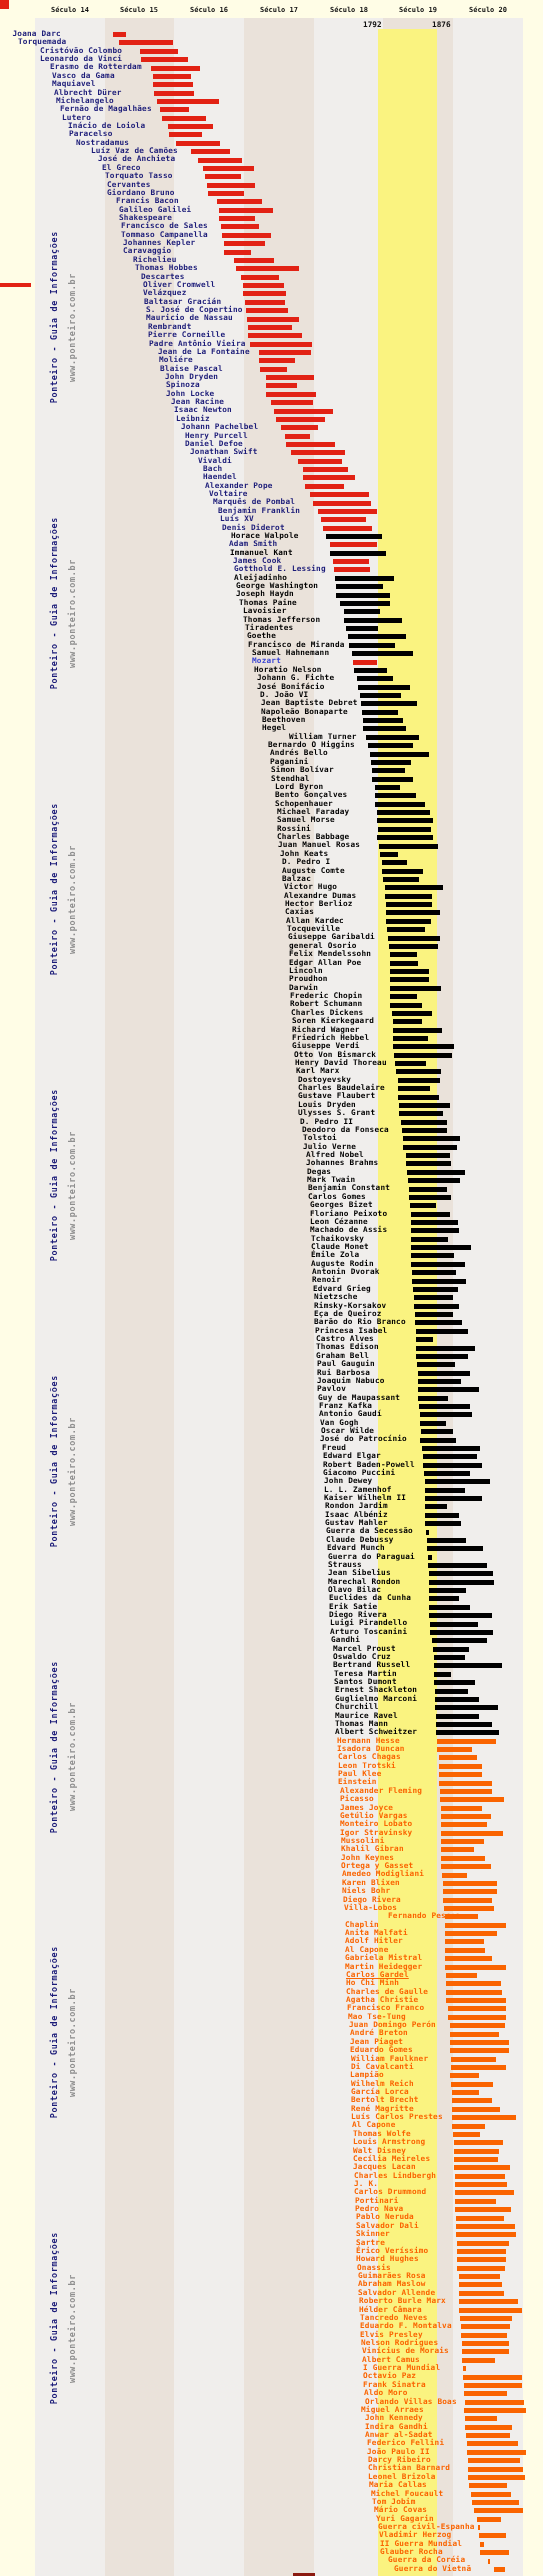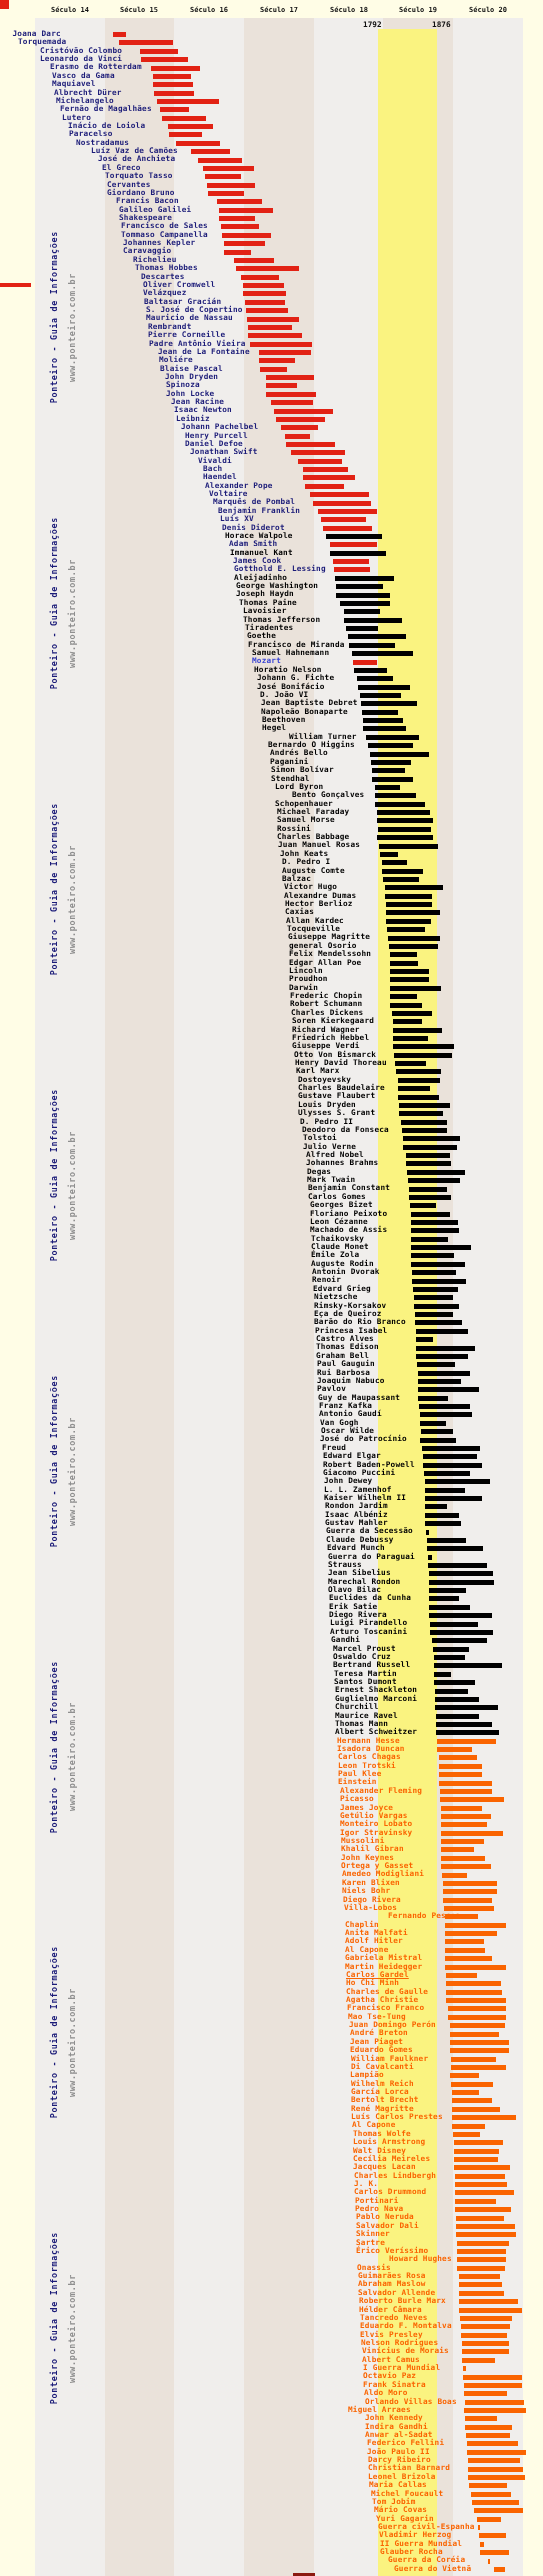--- a/index.html
+++ b/index.html
@@ -192,21 +192,21 @@
       <div class="row-label" style="left: 209px; top: 490px; color: rgb(27, 27, 120);">Voltaire</div>
       <div class="bar" style="left: 310px; width: 59px; top: 492px; background: rgb(226, 34, 20);"></div>
       <div class="row-label" style="left: 213px; top: 498px; color: rgb(27, 27, 120);">Marquês de Pombal</div>
       <div class="bar" style="left: 313px; width: 58px; top: 501px; background: rgb(226, 34, 20);"></div>
       <div class="row-label" style="left: 218px; top: 507px; color: rgb(27, 27, 120);">Benjamin Franklin</div>
       <div class="bar" style="left: 318px; width: 59px; top: 509px; background: rgb(226, 34, 20);"></div>
       <div class="row-label" style="left: 220px; top: 515px; color: rgb(27, 27, 120);">Luís XV</div>
       <div class="bar" style="left: 321px; width: 45px; top: 517px; background: rgb(226, 34, 20);"></div>
       <div class="row-label" style="left: 222px; top: 524px; color: rgb(27, 27, 120);">Denis Diderot</div>
       <div class="bar" style="left: 323px; width: 49px; top: 526px; background: rgb(226, 34, 20);"></div>
-      <div class="row-label" style="left: 225px; top: 532px; color: rgb(0, 0, 0);">Horace Walpole</div>
+      <div class="row-label" style="left: 231px; top: 532px; color: rgb(0, 0, 0);">Horace Walpole</div>
       <div class="bar" style="left: 326px; width: 56px; top: 534px; background: rgb(0, 0, 0);"></div>
       <div class="row-label" style="left: 229px; top: 540px; color: rgb(27, 27, 120);">Adam Smith</div>
       <div class="bar" style="left: 330px; width: 47px; top: 542px; background: rgb(226, 34, 20);"></div>
       <div class="row-label" style="left: 230px; top: 549px; color: rgb(0, 0, 0);">Immanuel Kant</div>
       <div class="bar" style="left: 330px; width: 56px; top: 551px; background: rgb(0, 0, 0);"></div>
       <div class="row-label" style="left: 233px; top: 557px; color: rgb(27, 27, 120);">James Cook</div>
       <div class="bar" style="left: 333px; width: 36px; top: 559px; background: rgb(226, 34, 20);"></div>
       <div class="row-label" style="left: 234px; top: 565px; color: rgb(27, 27, 120);">Gotthold E. Lessing</div>
       <div class="bar" style="left: 334px; width: 36px; top: 567px; background: rgb(226, 34, 20);"></div>
       <div class="row-label" style="left: 234px; top: 574px; color: rgb(0, 0, 0);">Aleijadinho</div>
@@ -254,21 +254,21 @@
       <div class="row-label" style="left: 270px; top: 749px; color: rgb(0, 0, 0);">Andrés Bello</div>
       <div class="bar" style="left: 370px; width: 59px; top: 752px; background: rgb(0, 0, 0);"></div>
       <div class="row-label" style="left: 270px; top: 758px; color: rgb(0, 0, 0);">Paganini</div>
       <div class="bar" style="left: 371px; width: 40px; top: 760px; background: rgb(0, 0, 0);"></div>
       <div class="row-label" style="left: 271px; top: 766px; color: rgb(0, 0, 0);">Simon Bolívar</div>
       <div class="bar" style="left: 372px; width: 33px; top: 768px; background: rgb(0, 0, 0);"></div>
       <div class="row-label" style="left: 271px; top: 775px; color: rgb(0, 0, 0);">Stendhal</div>
       <div class="bar" style="left: 372px; width: 41px; top: 777px; background: rgb(0, 0, 0);"></div>
       <div class="row-label" style="left: 275px; top: 783px; color: rgb(0, 0, 0);">Lord Byron</div>
       <div class="bar" style="left: 375px; width: 25px; top: 785px; background: rgb(0, 0, 0);"></div>
-      <div class="row-label" style="left: 292px; top: 791px; color: rgb(0, 0, 0);">Bento Gonçalves</div>
+      <div class="row-label" style="left: 275px; top: 791px; color: rgb(0, 0, 0);">Bento Gonçalves</div>
       <div class="bar" style="left: 375px; width: 41px; top: 793px; background: rgb(0, 0, 0);"></div>
       <div class="row-label" style="left: 275px; top: 800px; color: rgb(0, 0, 0);">Schopenhauer</div>
       <div class="bar" style="left: 375px; width: 50px; top: 802px; background: rgb(0, 0, 0);"></div>
       <div class="row-label" style="left: 277px; top: 808px; color: rgb(0, 0, 0);">Michael Faraday</div>
       <div class="bar" style="left: 377px; width: 53px; top: 810px; background: rgb(0, 0, 0);"></div>
       <div class="row-label" style="left: 277px; top: 816px; color: rgb(0, 0, 0);">Samuel Morse</div>
       <div class="bar" style="left: 377px; width: 56px; top: 818px; background: rgb(0, 0, 0);"></div>
       <div class="row-label" style="left: 277px; top: 825px; color: rgb(0, 0, 0);">Rossini</div>
       <div class="bar" style="left: 378px; width: 53px; top: 827px; background: rgb(0, 0, 0);"></div>
       <div class="row-label" style="left: 277px; top: 833px; color: rgb(0, 0, 0);">Charles Babbage</div>
@@ -288,21 +288,21 @@
       <div class="row-label" style="left: 284px; top: 892px; color: rgb(0, 0, 0);">Alexandre Dumas</div>
       <div class="bar" style="left: 385px; width: 47px; top: 894px; background: rgb(0, 0, 0);"></div>
       <div class="row-label" style="left: 285px; top: 900px; color: rgb(0, 0, 0);">Hector Berlioz</div>
       <div class="bar" style="left: 386px; width: 46px; top: 902px; background: rgb(0, 0, 0);"></div>
       <div class="row-label" style="left: 285px; top: 908px; color: rgb(0, 0, 0);">Caxias</div>
       <div class="bar" style="left: 386px; width: 54px; top: 910px; background: rgb(0, 0, 0);"></div>
       <div class="row-label" style="left: 286px; top: 917px; color: rgb(0, 0, 0);">Allan Kardec</div>
       <div class="bar" style="left: 386px; width: 45px; top: 919px; background: rgb(0, 0, 0);"></div>
       <div class="row-label" style="left: 287px; top: 925px; color: rgb(0, 0, 0);">Tocqueville</div>
       <div class="bar" style="left: 387px; width: 38px; top: 927px; background: rgb(0, 0, 0);"></div>
-      <div class="row-label" style="left: 288px; top: 933px; color: rgb(0, 0, 0);">Giuseppe Magritte</div>
+      <div class="row-label" style="left: 288px; top: 933px; color: rgb(0, 0, 0);">Giuseppe Garibaldi</div>
       <div class="bar" style="left: 388px; width: 52px; top: 936px; background: rgb(0, 0, 0);"></div>
       <div class="row-label" style="left: 289px; top: 942px; color: rgb(0, 0, 0);">general Osorio</div>
       <div class="bar" style="left: 389px; width: 49px; top: 944px; background: rgb(0, 0, 0);"></div>
       <div class="row-label" style="left: 289px; top: 950px; color: rgb(0, 0, 0);">Felix Mendelssohn</div>
       <div class="bar" style="left: 390px; width: 26.5px; top: 952px; background: rgb(0, 0, 0);"></div>
       <div class="row-label" style="left: 289px; top: 959px; color: rgb(0, 0, 0);">Edgar Allan Poe</div>
       <div class="bar" style="left: 390px; width: 28px; top: 961px; background: rgb(0, 0, 0);"></div>
       <div class="row-label" style="left: 289px; top: 967px; color: rgb(0, 0, 0);">Lincoln</div>
       <div class="bar" style="left: 390px; width: 39px; top: 969px; background: rgb(0, 0, 0);"></div>
       <div class="row-label" style="left: 289px; top: 975px; color: rgb(0, 0, 0);">Proudhon</div>
@@ -604,21 +604,21 @@
       <div class="row-label" style="left: 356px; top: 2213px; color: rgb(250, 100, 0);">Pablo Neruda</div>
       <div class="bar" style="left: 456px; width: 48px; top: 2216px; background: rgb(250, 100, 0);"></div>
       <div class="row-label" style="left: 356px; top: 2222px; color: rgb(250, 100, 0);">Salvador Dali</div>
       <div class="bar" style="left: 456px; width: 59px; top: 2224px; background: rgb(250, 100, 0);"></div>
       <div class="row-label" style="left: 356px; top: 2230px; color: rgb(250, 100, 0);">Skinner</div>
       <div class="bar" style="left: 456px; width: 60px; top: 2232px; background: rgb(250, 100, 0);"></div>
       <div class="row-label" style="left: 356px; top: 2239px; color: rgb(250, 100, 0);">Sartre</div>
       <div class="bar" style="left: 457px; width: 52px; top: 2241px; background: rgb(250, 100, 0);"></div>
       <div class="row-label" style="left: 356px; top: 2247px; color: rgb(250, 100, 0);">Érico Veríssimo</div>
       <div class="bar" style="left: 457px; width: 49px; top: 2249px; background: rgb(250, 100, 0);"></div>
-      <div class="row-label" style="left: 356px; top: 2255px; color: rgb(250, 100, 0); margin-left: 33px;">Howard Hughes</div>
+      <div class="row-label" style="left: 356px; top: 2255px; color: rgb(250, 100, 0);">Howard Hughes</div>
       <div class="bar" style="left: 457px; width: 49px; top: 2257px; background: rgb(250, 100, 0);"></div>
       <div class="row-label" style="left: 357px; top: 2264px; color: rgb(250, 100, 0);">Onassis</div>
       <div class="bar" style="left: 457px; width: 48px; top: 2266px; background: rgb(250, 100, 0);"></div>
       <div class="row-label" style="left: 358px; top: 2272px; color: rgb(250, 100, 0);">Guimarães Rosa</div>
       <div class="bar" style="left: 459px; width: 41px; top: 2274px; background: rgb(250, 100, 0);"></div>
       <div class="row-label" style="left: 358px; top: 2280px; color: rgb(250, 100, 0);">Abraham Maslow</div>
       <div class="bar" style="left: 459px; width: 43px; top: 2282px; background: rgb(250, 100, 0);"></div>
       <div class="row-label" style="left: 358px; top: 2289px; color: rgb(250, 100, 0);">Salvador Allende</div>
       <div class="bar" style="left: 459px; width: 45px; top: 2291px; background: rgb(250, 100, 0);"></div>
       <div class="row-label" style="left: 359px; top: 2297px; color: rgb(250, 100, 0);">Roberto Burle Marx</div>
@@ -640,21 +640,21 @@
       <div class="row-label" style="left: 363px; top: 2364px; color: rgb(250, 100, 0);">I Guerra Mundial</div>
       <div class="bar" style="left: 463px; width: 2.8px; top: 2366px; background: rgb(250, 100, 0);"></div>
       <div class="row-label" style="left: 363px; top: 2372px; color: rgb(250, 100, 0);">Octavio Paz</div>
       <div class="bar" style="left: 463px; width: 59px; top: 2375px; background: rgb(250, 100, 0);"></div>
       <div class="row-label" style="left: 363px; top: 2381px; color: rgb(250, 100, 0);">Frank Sinatra</div>
       <div class="bar" style="left: 464px; width: 58px; top: 2383px; background: rgb(250, 100, 0);"></div>
       <div class="row-label" style="left: 364px; top: 2389px; color: rgb(250, 100, 0);">Aldo Moro</div>
       <div class="bar" style="left: 464px; width: 43px; top: 2391px; background: rgb(250, 100, 0);"></div>
       <div class="row-label" style="left: 365px; top: 2398px; color: rgb(250, 100, 0);">Orlando Villas Boas</div>
       <div class="bar" style="left: 465px; width: 59px; top: 2400px; background: rgb(250, 100, 0);"></div>
-      <div class="row-label" style="left: 348px; top: 2406px; color: rgb(250, 100, 0);">Miguel Arraes</div>
+      <div class="row-label" style="left: 361px; top: 2406px; color: rgb(250, 100, 0);">Miguel Arraes</div>
       <div class="bar" style="left: 464px; width: 62px; top: 2408px; background: rgb(250, 100, 0);"></div>
       <div class="row-label" style="left: 365px; top: 2414px; color: rgb(250, 100, 0);">John Kennedy</div>
       <div class="bar" style="left: 465px; width: 32px; top: 2416px; background: rgb(250, 100, 0);"></div>
       <div class="row-label" style="left: 365px; top: 2423px; color: rgb(250, 100, 0);">Indira Gandhi</div>
       <div class="bar" style="left: 465px; width: 47px; top: 2425px; background: rgb(250, 100, 0);"></div>
       <div class="row-label" style="left: 365px; top: 2431px; color: rgb(250, 100, 0);">Anwar al-Sadat</div>
       <div class="bar" style="left: 466px; width: 44px; top: 2433px; background: rgb(250, 100, 0);"></div>
       <div class="row-label" style="left: 367px; top: 2439px; color: rgb(250, 100, 0);">Federico Fellini</div>
       <div class="bar" style="left: 467px; width: 51px; top: 2441px; background: rgb(250, 100, 0);"></div>
       <div class="row-label" style="left: 367px; top: 2448px; color: rgb(250, 100, 0);">João Paulo II</div>

